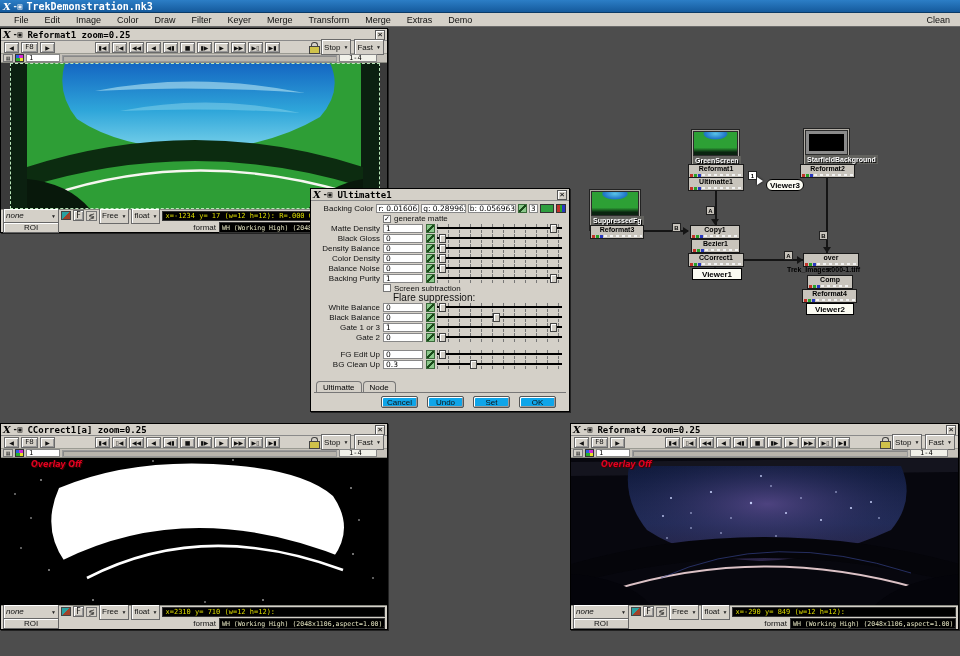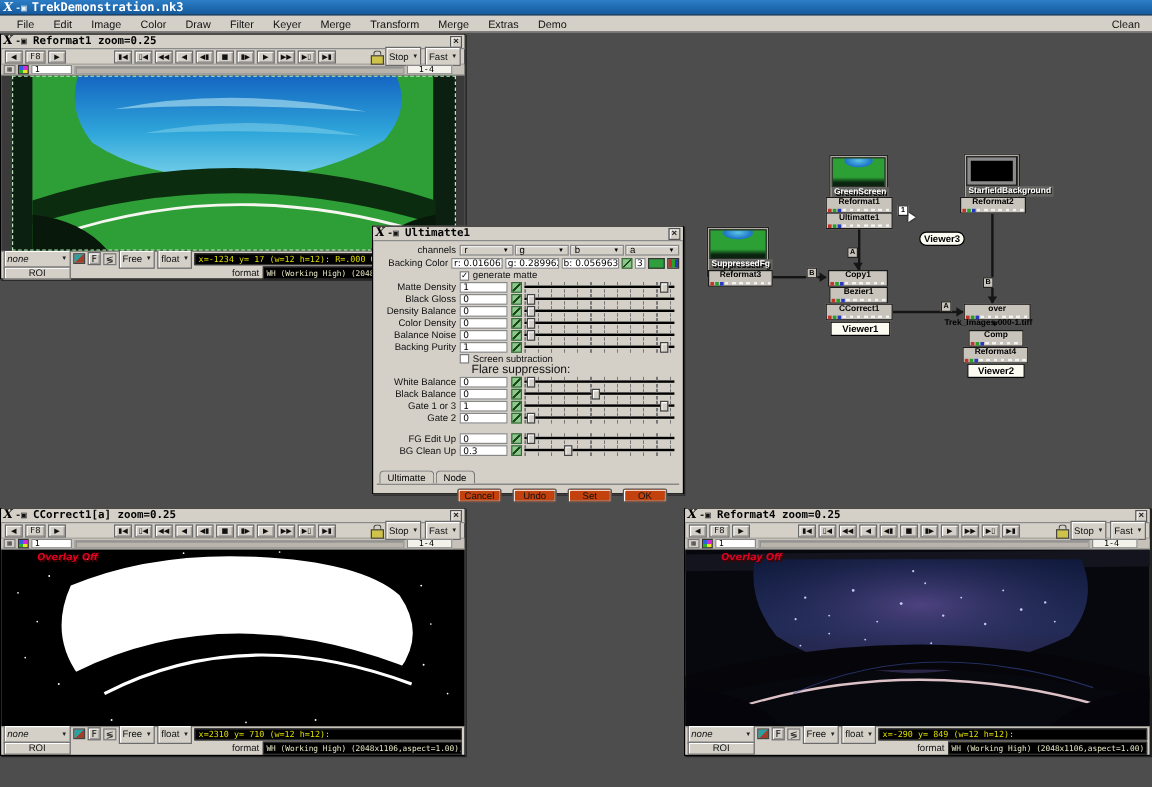--- a/index.html
+++ b/index.html
@@ -128,21 +128,21 @@
       linear-gradient(#000,#000) 0 50%/100% 2px no-repeat; }
   .shandle { position:absolute; top:0; width:7px; height:9px; background:#d4d0c8;
     border:1px solid #444; box-shadow:inset 1px 1px 0 #fff; }
   .gap8 { height:7px; }
   .tabs { height:12px; border-bottom:1px solid #777; display:flex; align-items:flex-end;
     padding-left:2px; margin-top:12px; }
   .tab { border:1px solid #777; border-bottom:none; border-radius:4px 4px 0 0;
     background:#d4d0c8; font-size:8px; padding:1px 6px 0 6px; height:11px; margin-right:1px; }
   .btnrow { height:18px; display:flex; align-items:center; justify-content:flex-end;
     gap:9px; padding-right:10px; }
-  .dbtn { width:37px; height:12px; background:#c2410c; border:1px solid #555;
+  .dbtn { width:37px; height:12px; background:#0ea5e9; border:1px solid #555;
     border-radius:2px; box-shadow:inset 1px 1px 0 #fff, inset -1px -1px 0 #999;
     font:8px/11px "Liberation Sans",sans-serif; text-align:center; color:#111; }
 
   
   #node-graph { position:absolute; left:0; top:0; width:960px; height:656px; z-index:1; }
   .edge { position:absolute; background:#151515; }
   .eh { height:2px; } .ev { width:2px; }
   .arr { position:absolute; width:0; height:0; }
   .arr.right { border-left:6px solid #151515; border-top:4px solid transparent; border-bottom:4px solid transparent; }
   .arr.down  { border-top:6px solid #151515; border-left:4px solid transparent; border-right:4px solid transparent; }
@@ -259,21 +259,21 @@
     </div>
     <div class="gnode" style="left: 800px; top: 164px; width: 55px;">
       <div class="glabel">Reformat2</div>
       <div class="chips">
         <span class="chip" style="background: rgb(194, 51, 40);"></span>
         <span class="chip" style="background: rgb(40, 160, 40);"></span>
         <span class="chip" style="background: rgb(40, 56, 192);"></span>
         <span class="chipdash"></span>
       </div>
     </div>
-    <div class="gviewer" style="left: 766px; top: 193px; width: 38px; border-radius: 6px;">Viewer3</div>
+    <div class="gviewer" style="left: 766px; top: 179px; width: 38px; border-radius: 6px;">Viewer3</div>
     <div class="gthumb" style="left: 589px; top: 189px; width: 52px;">
       <div class="thumb tgreen"></div>
       <div class="glabel tlab">SuppressedFg</div>
       <div class="chips">
         <span class="chip" style="background: rgb(194, 51, 40);"></span>
         <span class="chip" style="background: rgb(40, 160, 40);"></span>
         <span class="chip" style="background: rgb(40, 56, 192);"></span>
         <span class="chipdash"></span>
       </div>
     </div>
@@ -651,41 +651,20 @@
 
 <div class="win" id="dialog">
   <div class="wtitle-bar">
     <span class="xlogo">X</span>
     <span class="wctl">-▣</span>
     <span class="wtitle-text">Ultimatte1</span>
     <span class="closebtn">×</span>
   </div>
   <div class="dlg-body">
     <div class="drow">
-      <span class="dlabel">channels</span>
-      <span class="chwrap">
-          <span class="chsel">
-            <span>r</span>
-            <span class="arrow-down">▼</span>
-          </span>
-          <span class="chsel">
-            <span>g</span>
-            <span class="arrow-down">▼</span>
-          </span>
-          <span class="chsel">
-            <span>b</span>
-            <span class="arrow-down">▼</span>
-          </span>
-          <span class="chsel">
-            <span>a</span>
-            <span class="arrow-down">▼</span>
-          </span>
-        </span>
-    </div>
-    <div class="drow">
       <span class="dlabel">Backing Color</span>
       <span class="vfield" style="width:47px">r: 0.016063</span>
       <span class="vfield" style="width:49px">g: 0.289962</span>
       <span class="vfield" style="width:53px">b: 0.0569634</span>
       <span class="kficon"></span>
       <span class="vfield" style="width:10px">3</span>
       <span class="swatch"></span>
       <span class="palette"></span>
     </div>
     <div class="drow cbrow">

